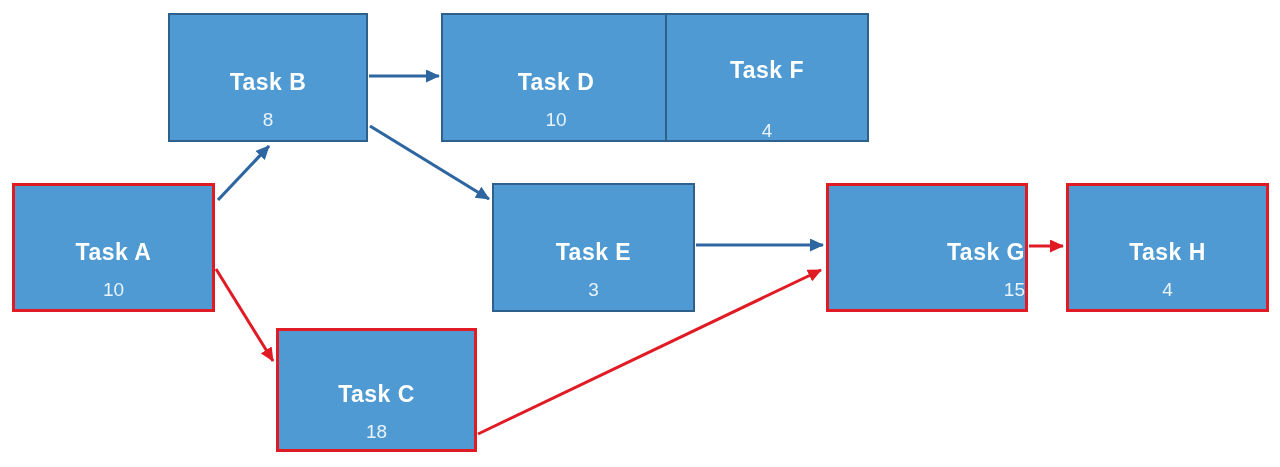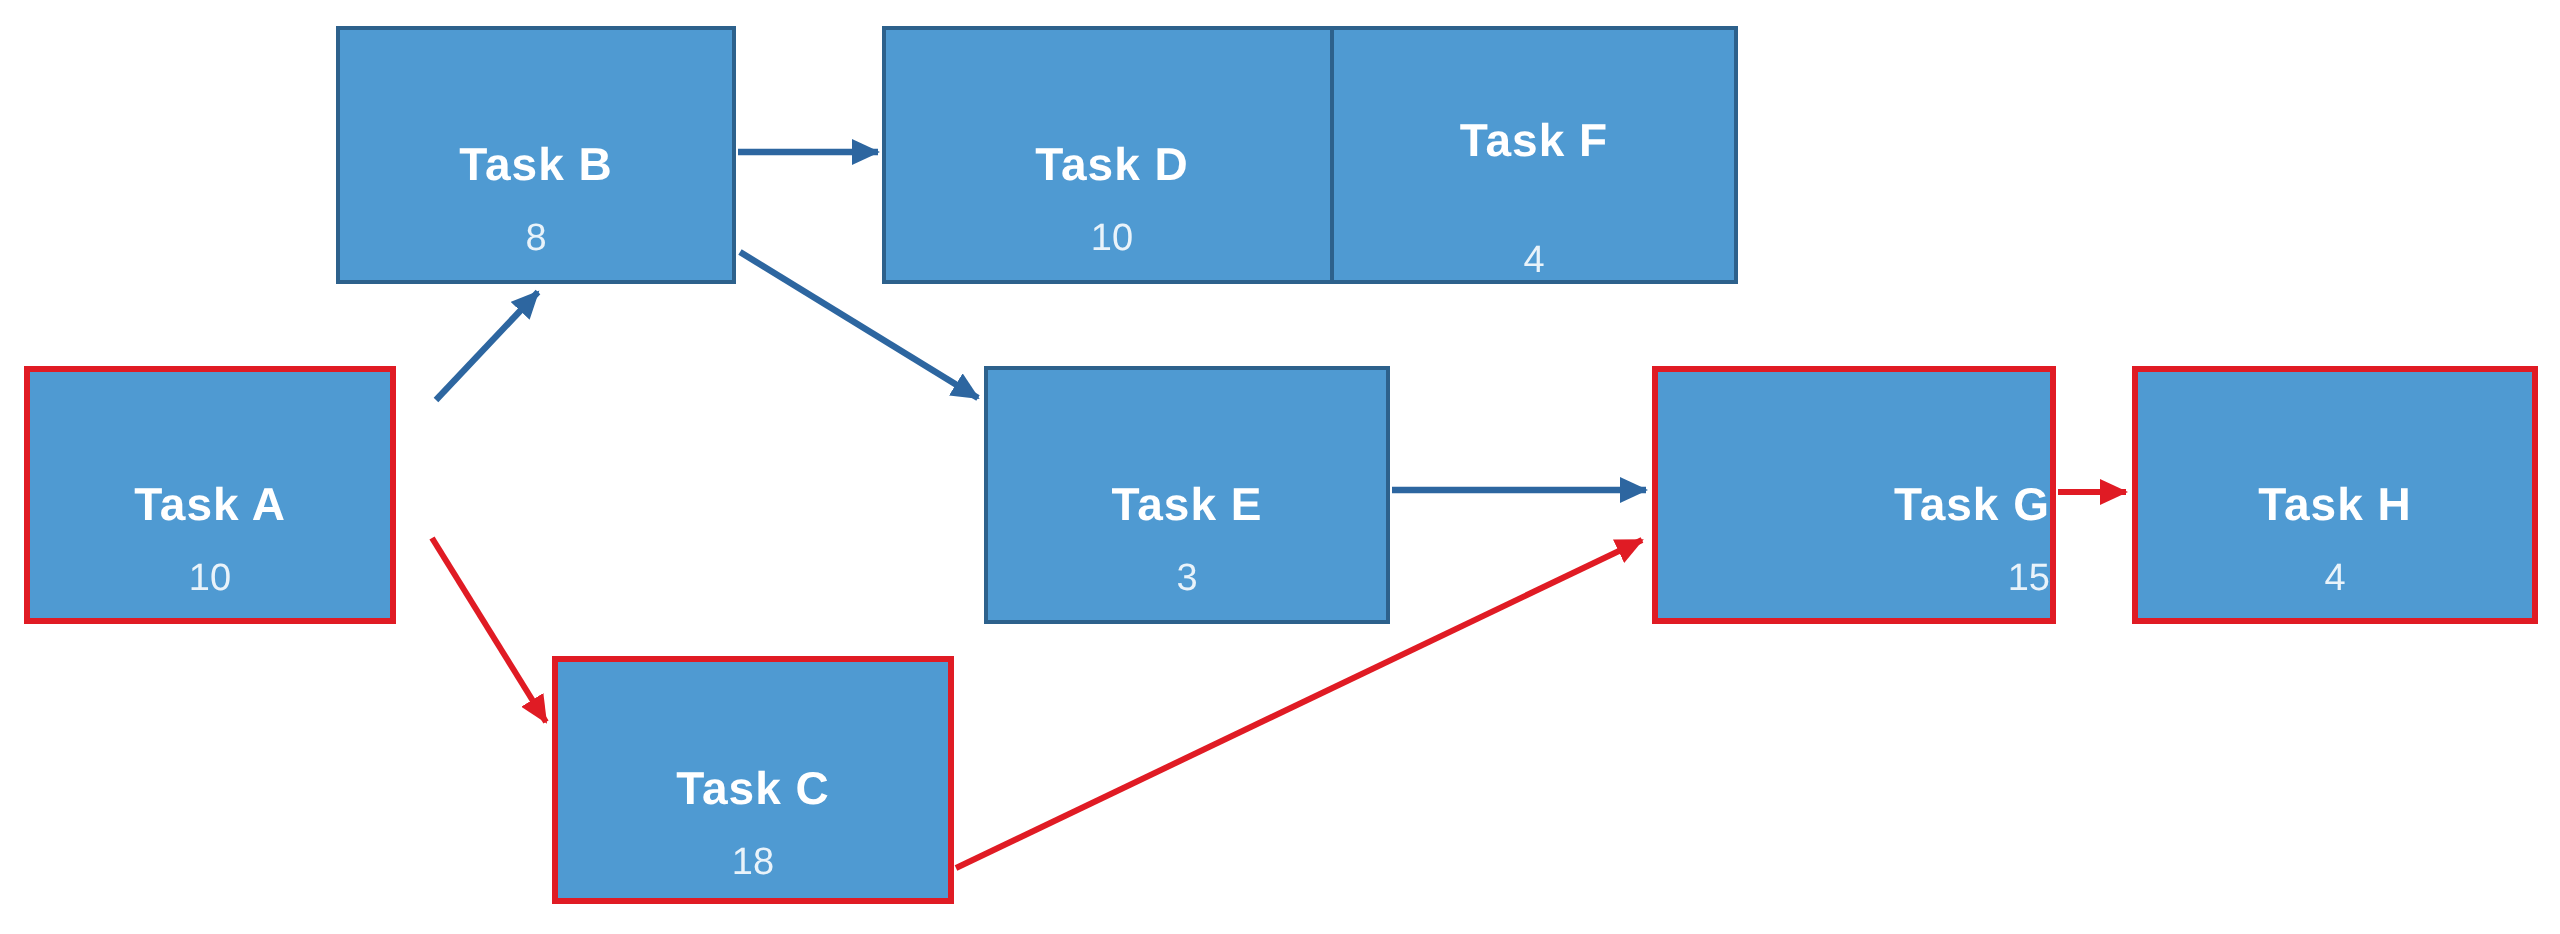--- a/index.html
+++ b/index.html
@@ -74,21 +74,21 @@
   <line x1="218" y1="200" x2="269" y2="146" class="edge-blue" marker-end="url(#arrow-blue)"></line>
       <line x1="216" y1="269" x2="273" y2="361" class="edge-red" marker-end="url(#arrow-red)"></line>
       <line x1="369" y1="76" x2="439" y2="76" class="edge-blue" marker-end="url(#arrow-blue)"></line>
       <line x1="370" y1="126" x2="489" y2="199" class="edge-blue" marker-end="url(#arrow-blue)"></line>
       <line x1="643" y1="76" x2="699" y2="76" class="edge-blue" marker-end="url(#arrow-blue)"></line>
       <line x1="696" y1="245" x2="823" y2="245" class="edge-blue" marker-end="url(#arrow-blue)"></line>
       <line x1="478" y1="434" x2="821" y2="270" class="edge-red" marker-end="url(#arrow-red)"></line>
       <line x1="1029" y1="246" x2="1063" y2="246" class="edge-red" marker-end="url(#arrow-red)"></line>
     </svg>
 
-<div class="node critical" style="left: 12px; top: 183px; width: 186px; height: 129px;">
+<div class="node critical" style="left: 12px; top: 183px; width: 203px; height: 129px;">
       <div class="node-label">Task A</div>
       <div class="node-duration">10</div>
     </div>
     <div class="node normal" style="left: 168px; top: 13px; width: 200px; height: 129px;">
       <div class="node-label">Task B</div>
       <div class="node-duration">8</div>
     </div>
     <div class="node critical" style="left: 276px; top: 328px; width: 201px; height: 124px;">
       <div class="node-label">Task C</div>
       <div class="node-duration">18</div>

